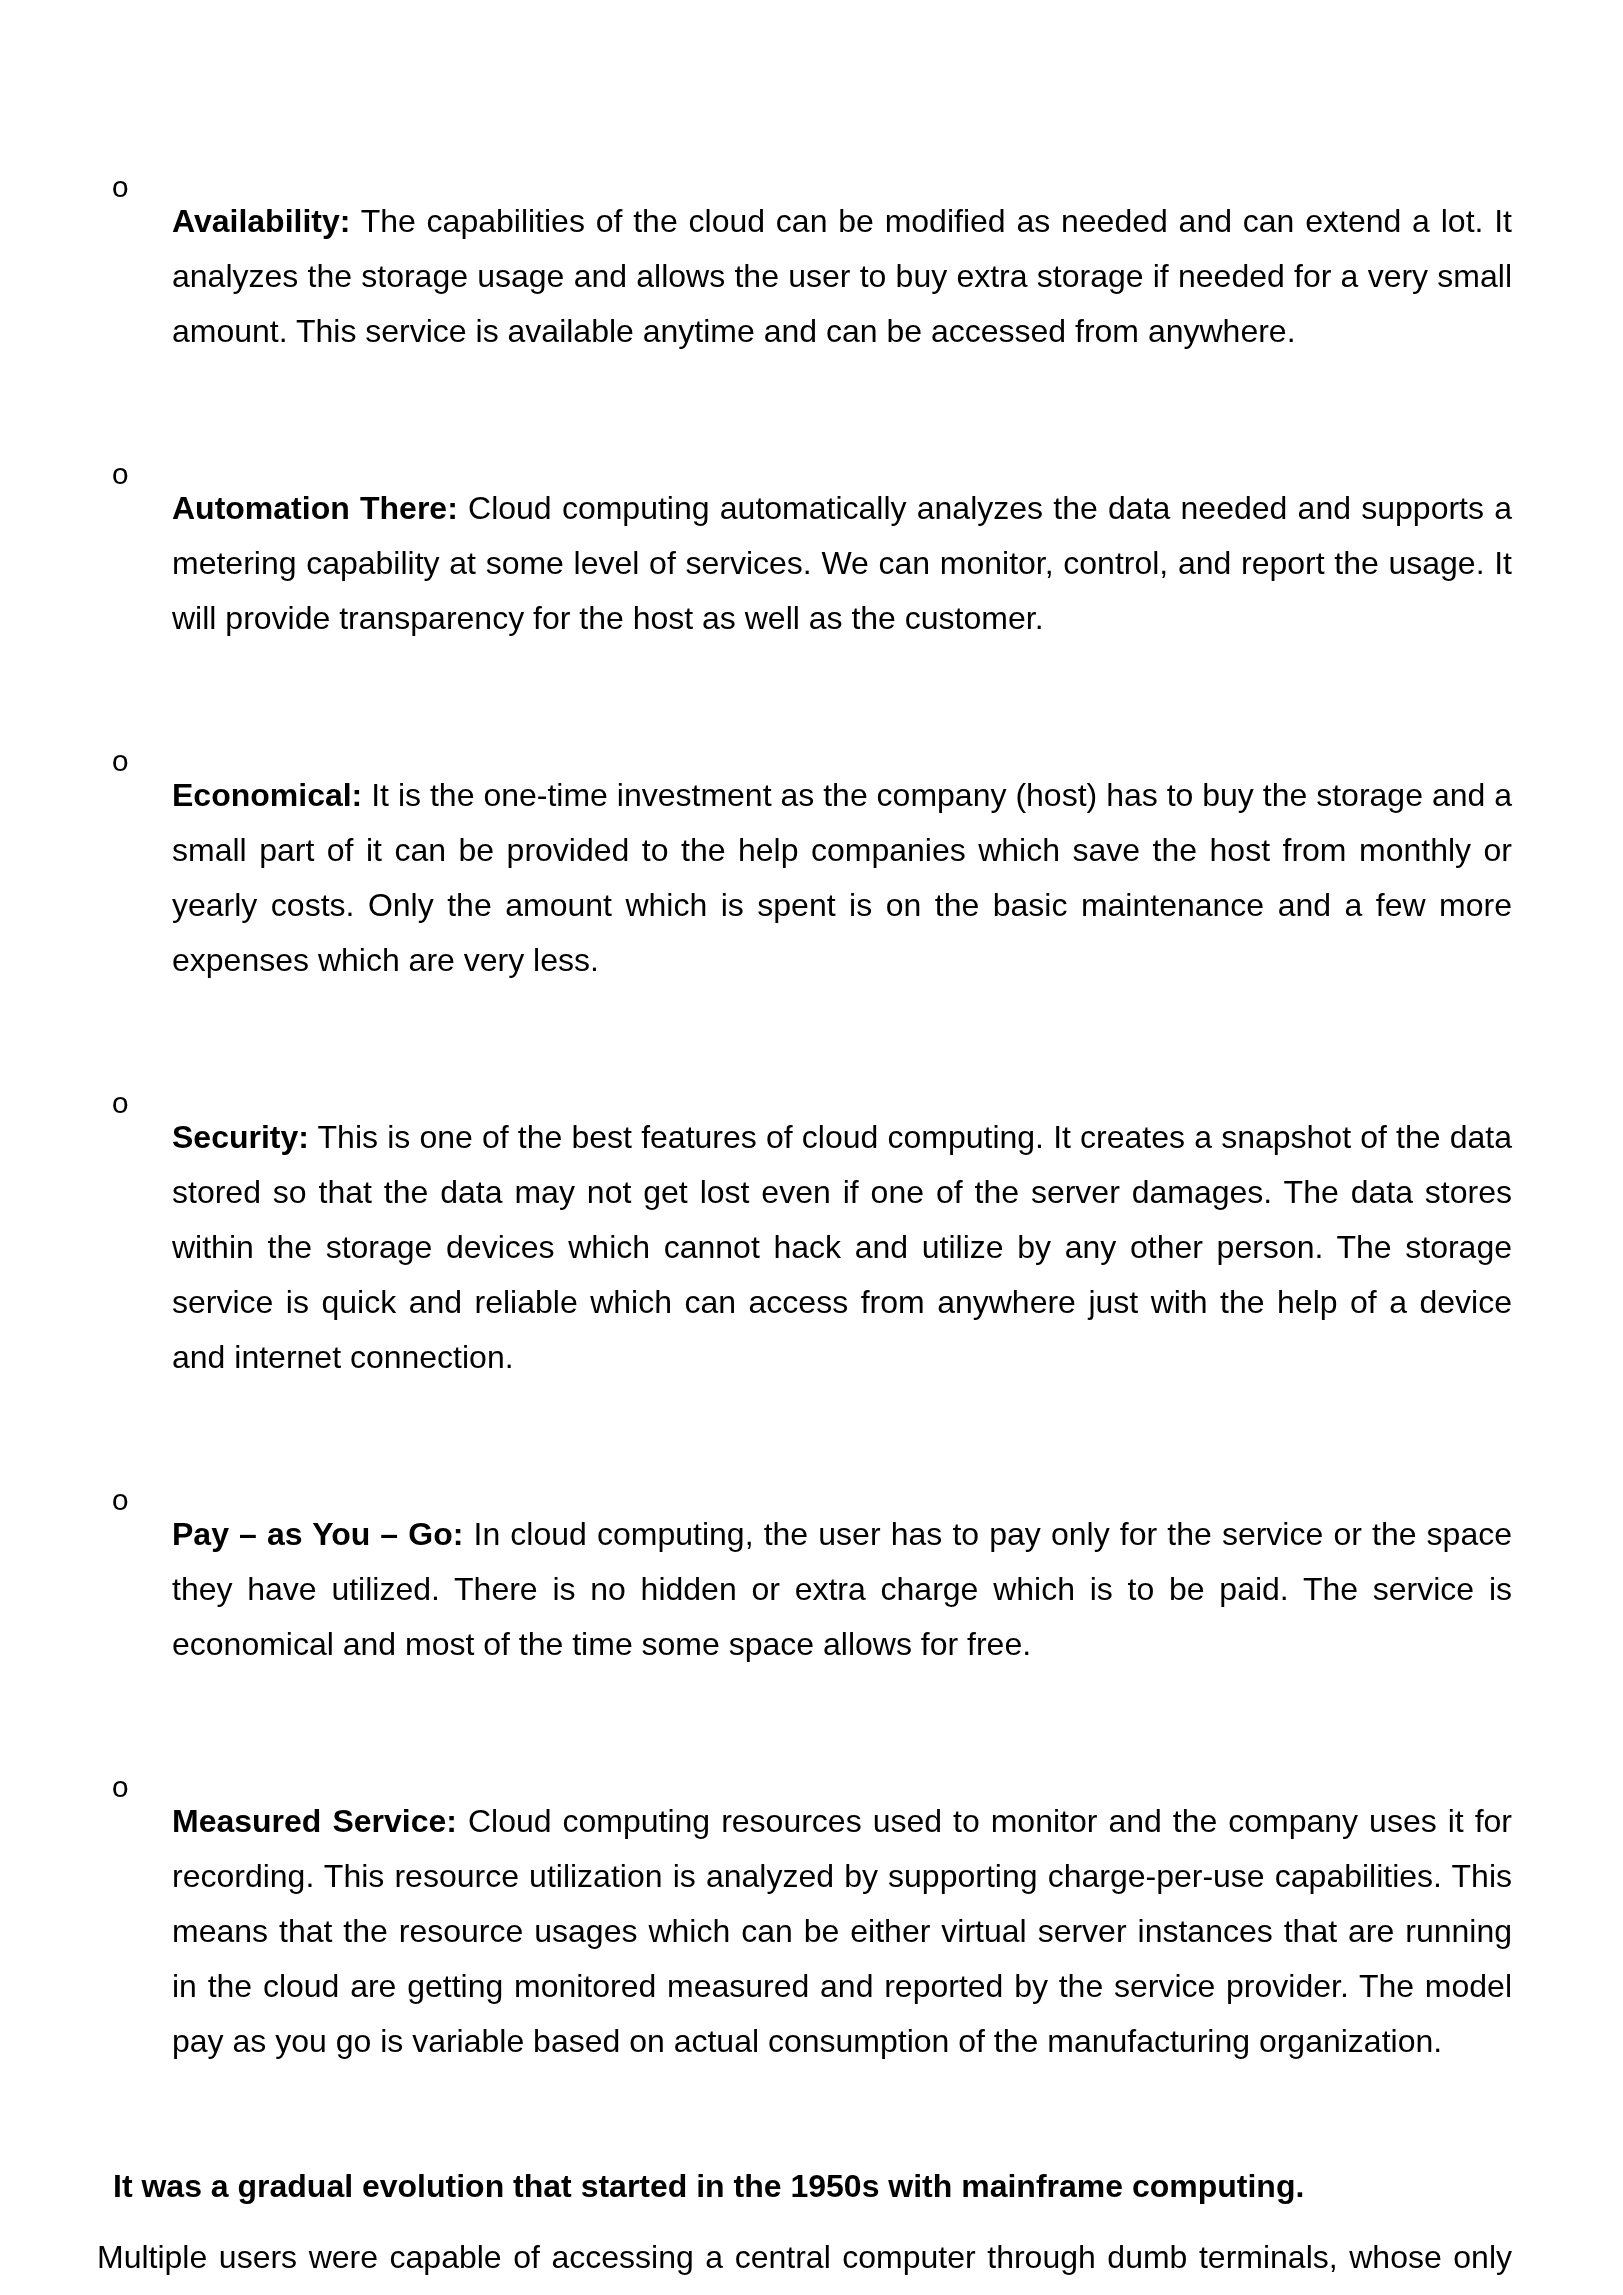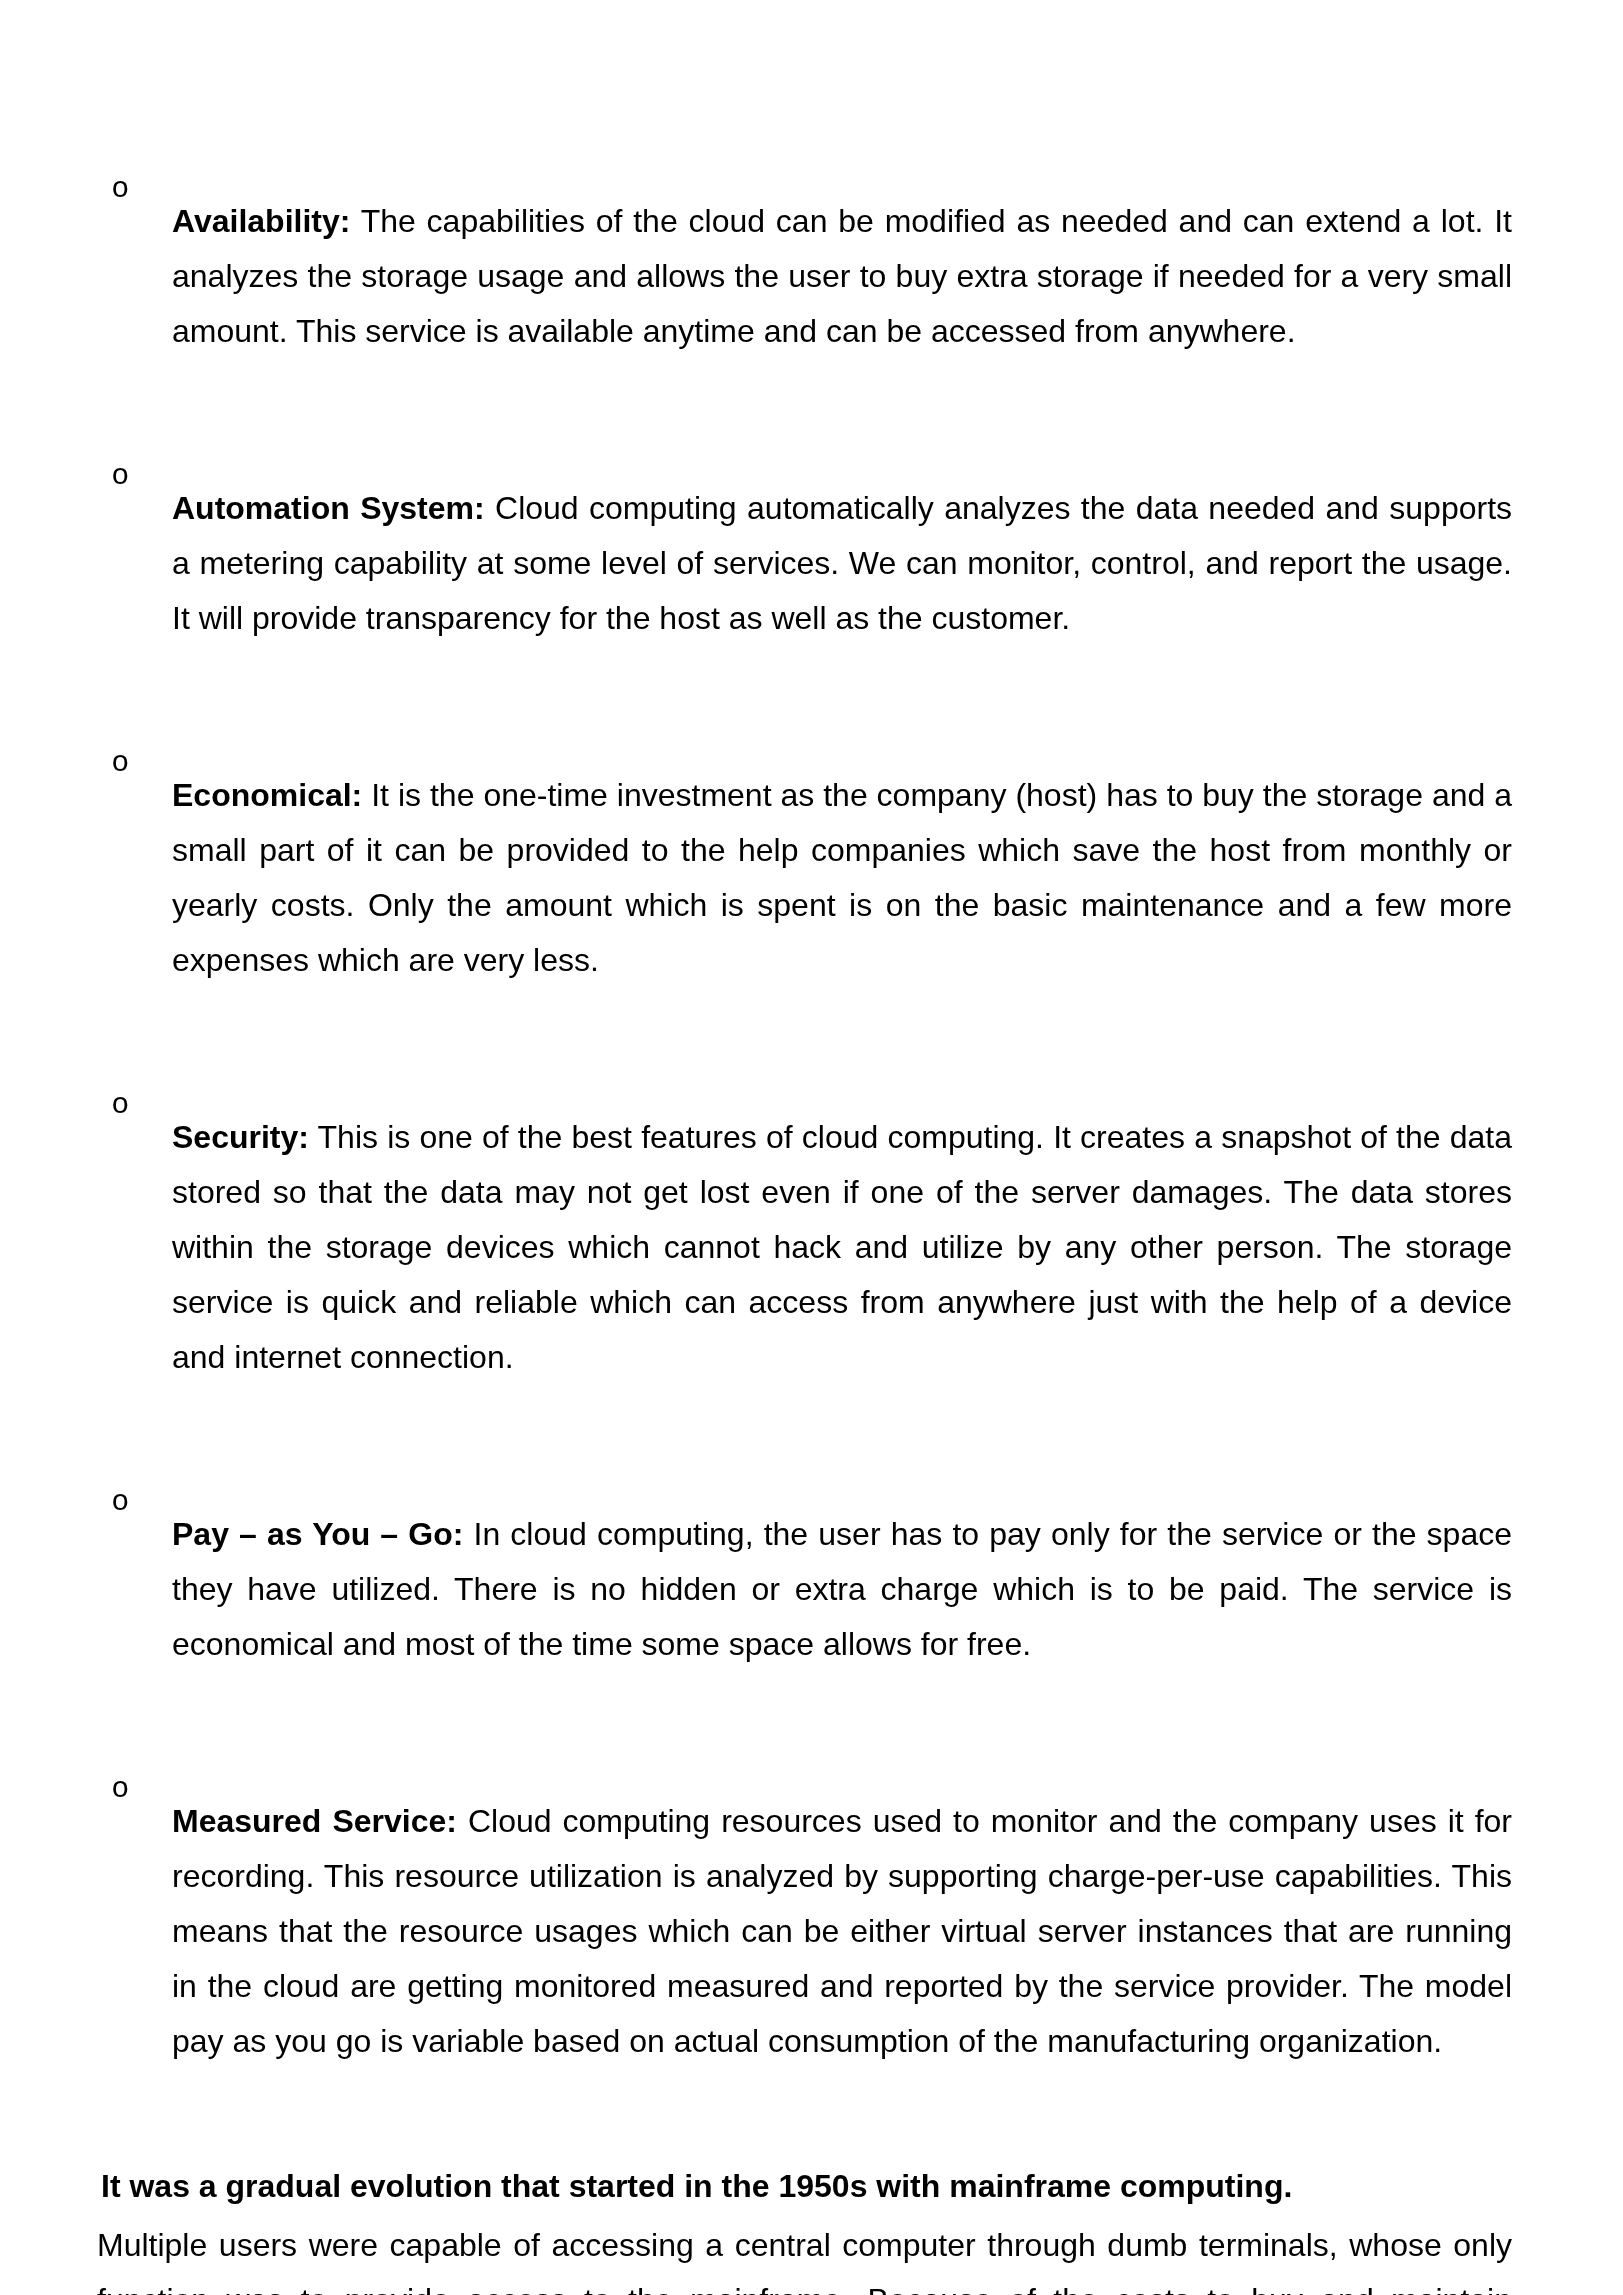--- a/index.html
+++ b/index.html
@@ -51,21 +51,21 @@
     margin: 18px 0 0 14.3px;
     font-weight: bold;
     font-size: 34px;
     line-height: 49px;
   }
   .section-number {
     font-size: 36px;
     margin-right: 14.3px;
   }
   .lead-paragraph {
-    margin: 4px;
+    margin: 16px;
     font-weight: bold;
     font-size: 32px;
     line-height: 55px;
   }
   .body-paragraph {
     margin: 0;
     font-size: 32px;
     line-height: 55px;
     text-align: justify;
     text-align-last: justify;
@@ -78,21 +78,21 @@
 
   <ul class="bullet-list">
 
     <li class="bullet">
       <span class="bullet-marker">o</span>
       <p class="bullet-text"><span class="bullet-title">Availability:</span> <span>The capabilities of the cloud can be modified as needed and can extend a lot. It analyzes the storage usage and allows the user to buy extra storage if needed for a very small amount. This service is available anytime and can be accessed from anywhere.</span></p>
     </li>
 
     <li class="bullet">
       <span class="bullet-marker">o</span>
-      <p class="bullet-text"><span class="bullet-title">Automation System:</span> <span>Cloud computing automatically analyzes the data needed and supports a metering capability at some level of services. We can monitor, control, and report the usage. It will provide transparency for the host as well as the customer.</span></p>
+      <p class="bullet-text"><span class="bullet-title">Automation There:</span> <span>Cloud computing automatically analyzes the data needed and supports a metering capability at some level of services. We can monitor, control, and report the usage. It will provide transparency for the host as well as the customer.</span></p>
     </li>
 
     <li class="bullet">
       <span class="bullet-marker">o</span>
       <p class="bullet-text"><span class="bullet-title">Economical:</span> <span>It is the one-time investment as the company (host) has to buy the storage and a small part of it can be provided to the help companies which save the host from monthly or yearly costs. Only the amount which is spent is on the basic maintenance and a few more expenses which are very less.</span></p>
     </li>
 
     <li class="bullet">
       <span class="bullet-marker">o</span>
       <p class="bullet-text"><span class="bullet-title">Security:</span> <span>This is one of the best features of cloud computing. It creates a snapshot of the data stored so that the data may not get lost even if one of the server damages. The data stores within the storage devices which cannot hack and utilize by any other person. The storage service is quick and reliable which can access from anywhere just with the help of a device and internet connection.</span></p>

